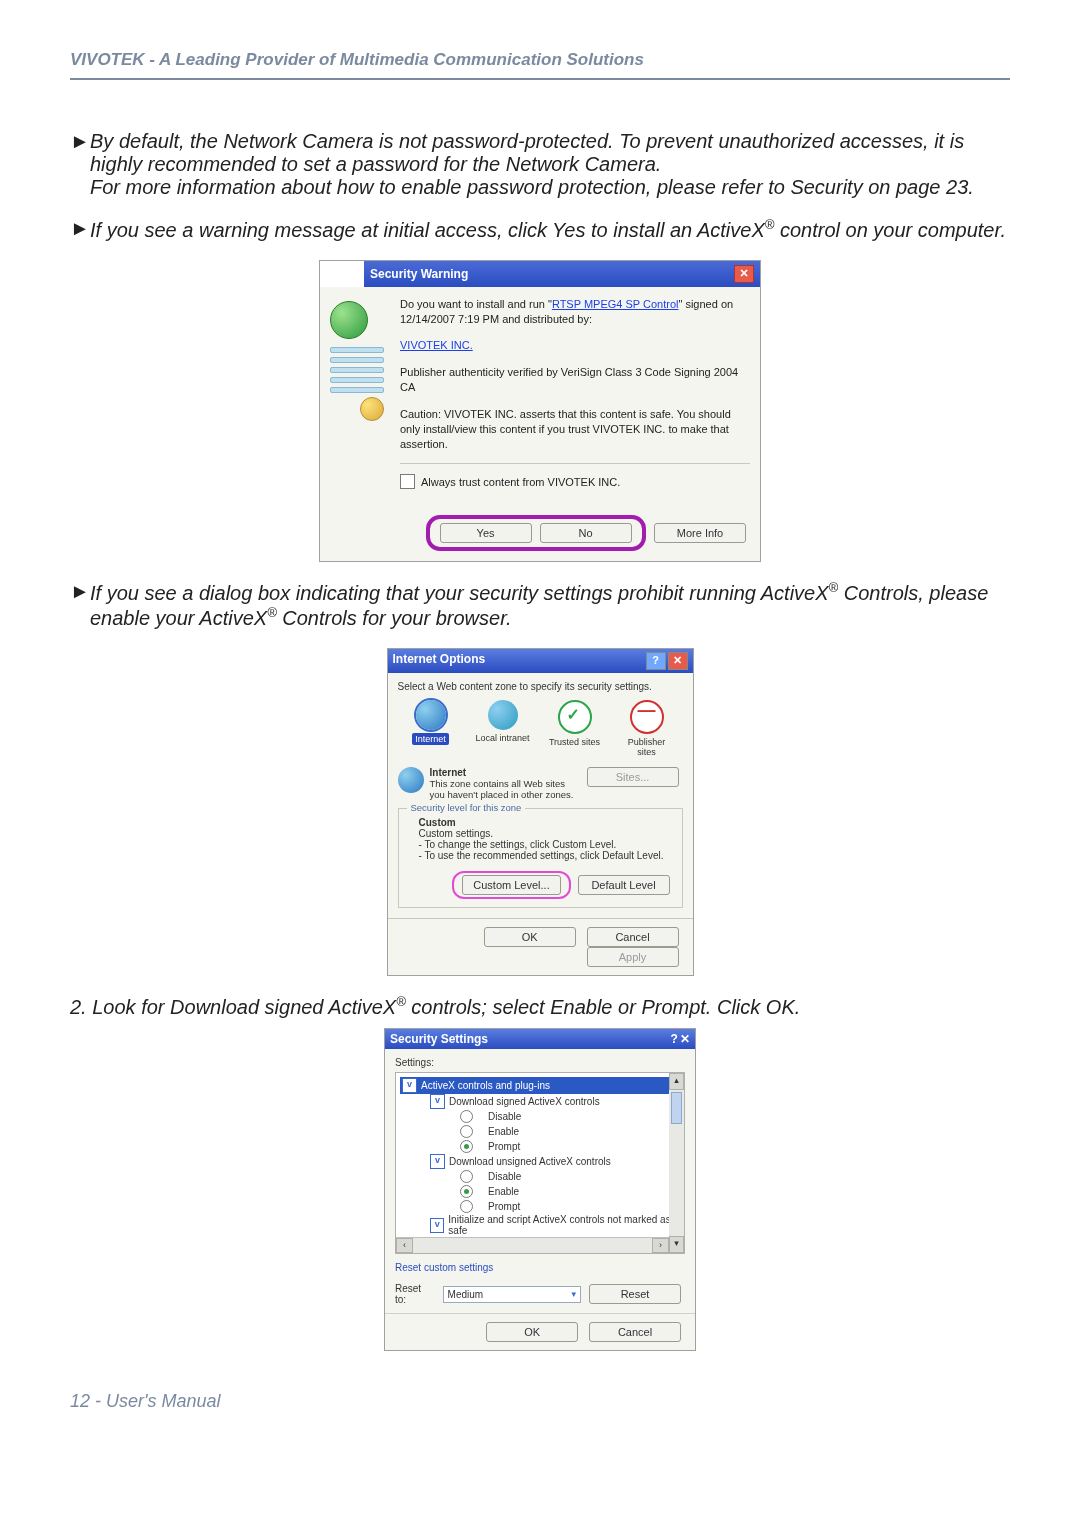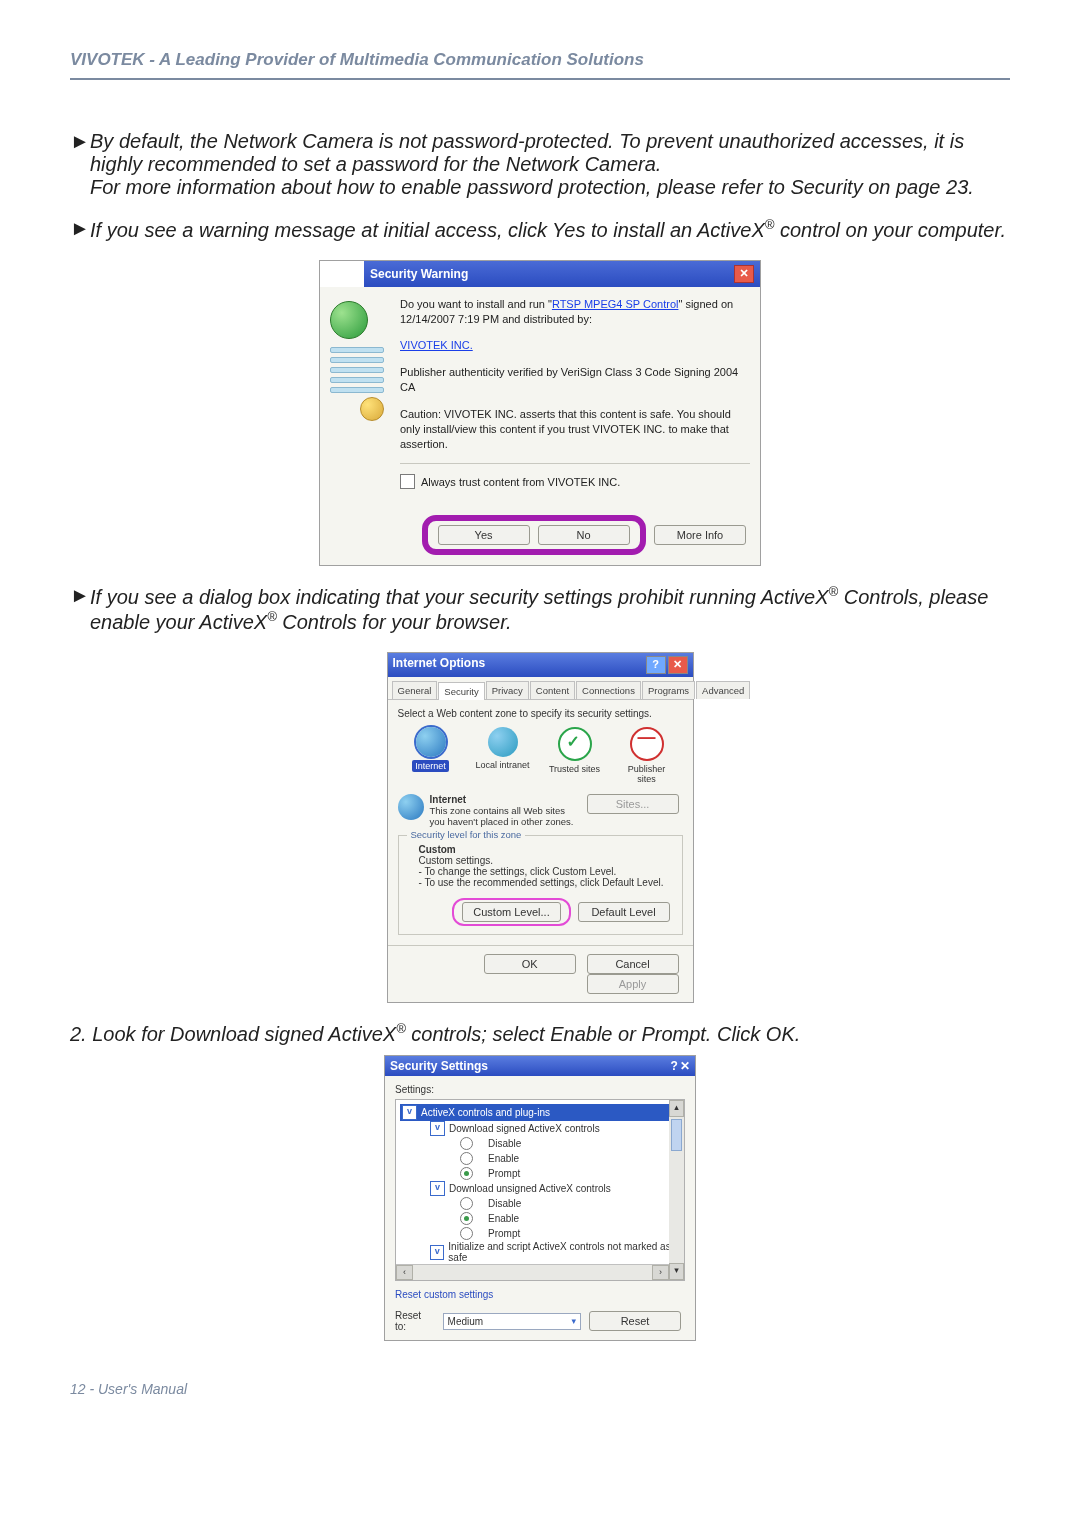--- a/index.html
+++ b/index.html
@@ -112,21 +112,21 @@
   .sw .checkbox {
     width: 13px; height: 13px; border: 1px solid #7a7a7a; margin-right: 6px; background: #fff;
   }
   .sw .btnrow {
     background: #f5f5f0;
     padding: 10px;
     text-align: right;
   }
   .sw .btnrow .grp {
     display: inline-flex;
-    border: 6px solid #a21caf;
+    border: 4px solid #a21caf;
     border-radius: 14px;
     padding: 4px 6px;
   }
   .winbtn {
     display: inline-block;
     min-width: 70px;
     padding: 3px 10px;
     font-size: 11px;
     background: #f2f2ee;
     border: 1px solid #9a9a90;
@@ -271,21 +271,21 @@
   .ss .reset-title { color:#2b4cc0; margin-top:8px; }
   .ss .select {
     border:1px solid #9aa8c0; background:#fff; padding:2px 4px; width:130px;
     display:flex; justify-content:space-between; align-items:center;
   }
   .ss .select .chev { color:#3a6acc; font-size:9px; }
   .ss .footer-btns {
     background:#f5f5f0; padding:8px 10px; text-align:right; border-top:1px solid #d0d0cc;
   }
   .footer-page {
-    color:#7b8aa0; font-style:italic; font-size:14px; margin-top:40px;
+    color:#7b8aa0; font-style:italic; font-size:18px; margin-top:40px;
   }
 </style>
 </head>
 <body>
 
 <div class="page">
   <div class="header-bar">VIVOTEK - A Leading Provider of Multimedia Communication Solutions</div>
   <div class="header-underline"></div>
 
   <div class="note">
@@ -351,29 +351,20 @@
   </div>
 
 
   <div class="dialog io">
     <div class="titlebar">
       <span>Internet Options</span>
       <span class="btns">
         <span class="tbtn help-btn">?</span>
         <span class="tbtn close-btn2">✕</span>
       </span>
-    </div>
-    <div class="tabs">
-      <div class="tab">General</div>
-      <div class="tab active">Security</div>
-      <div class="tab">Privacy</div>
-      <div class="tab">Content</div>
-      <div class="tab">Connections</div>
-      <div class="tab">Programs</div>
-      <div class="tab">Advanced</div>
     </div>
     <div class="panel">
       <div class="zonelabel">Select a Web content zone to specify its security settings.</div>
       <div class="zones">
         <div class="zone sel">
           <div class="zicon z-internet"></div>
           <div class="zname">Internet</div>
         </div>
         <div class="zone">
           <div class="zicon z-local"></div>
@@ -511,16 +502,20 @@
       <div class="reset-title">Reset custom settings</div>
       <div class="reset-row">
         <span>Reset to:</span>
         <div class="select">
           <span>Medium</span>
           <span class="chev">▾</span>
         </div>
         <span class="winbtn" style="margin-left:auto">Reset</span>
       </div>
     </div>
+    <div class="footer-btns">
+      <span class="winbtn">OK</span>
+      <span class="winbtn">Cancel</span>
+    </div>
   </div>
 
   <div class="footer-page">12 - User's Manual</div>
 </div>
 
 </body></html>

